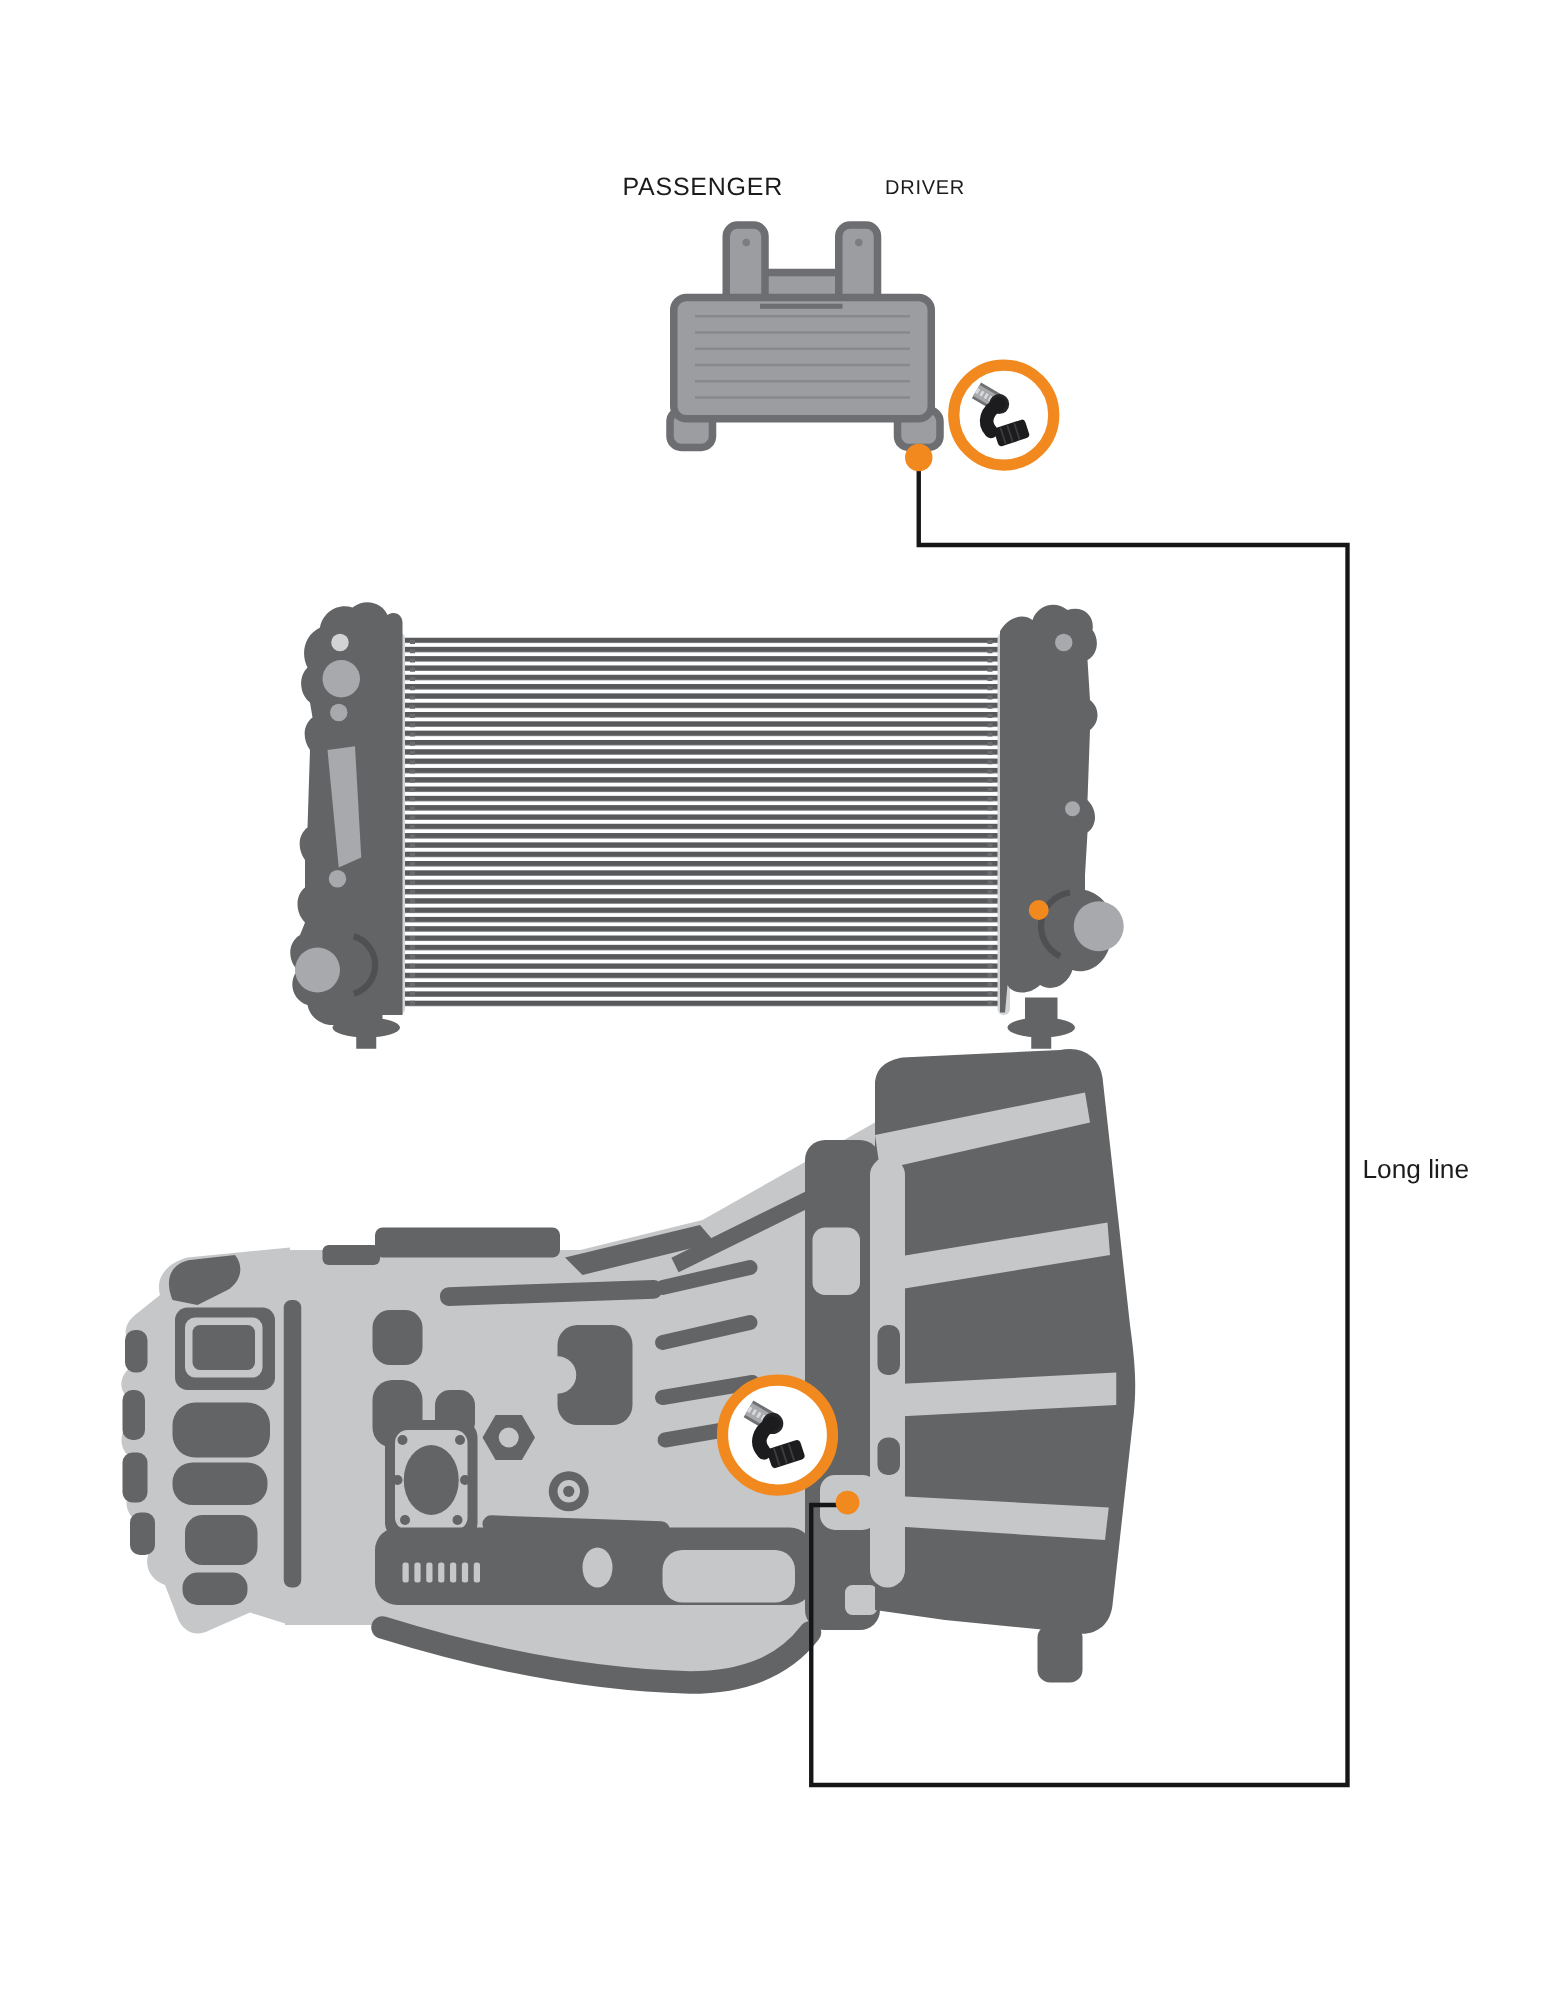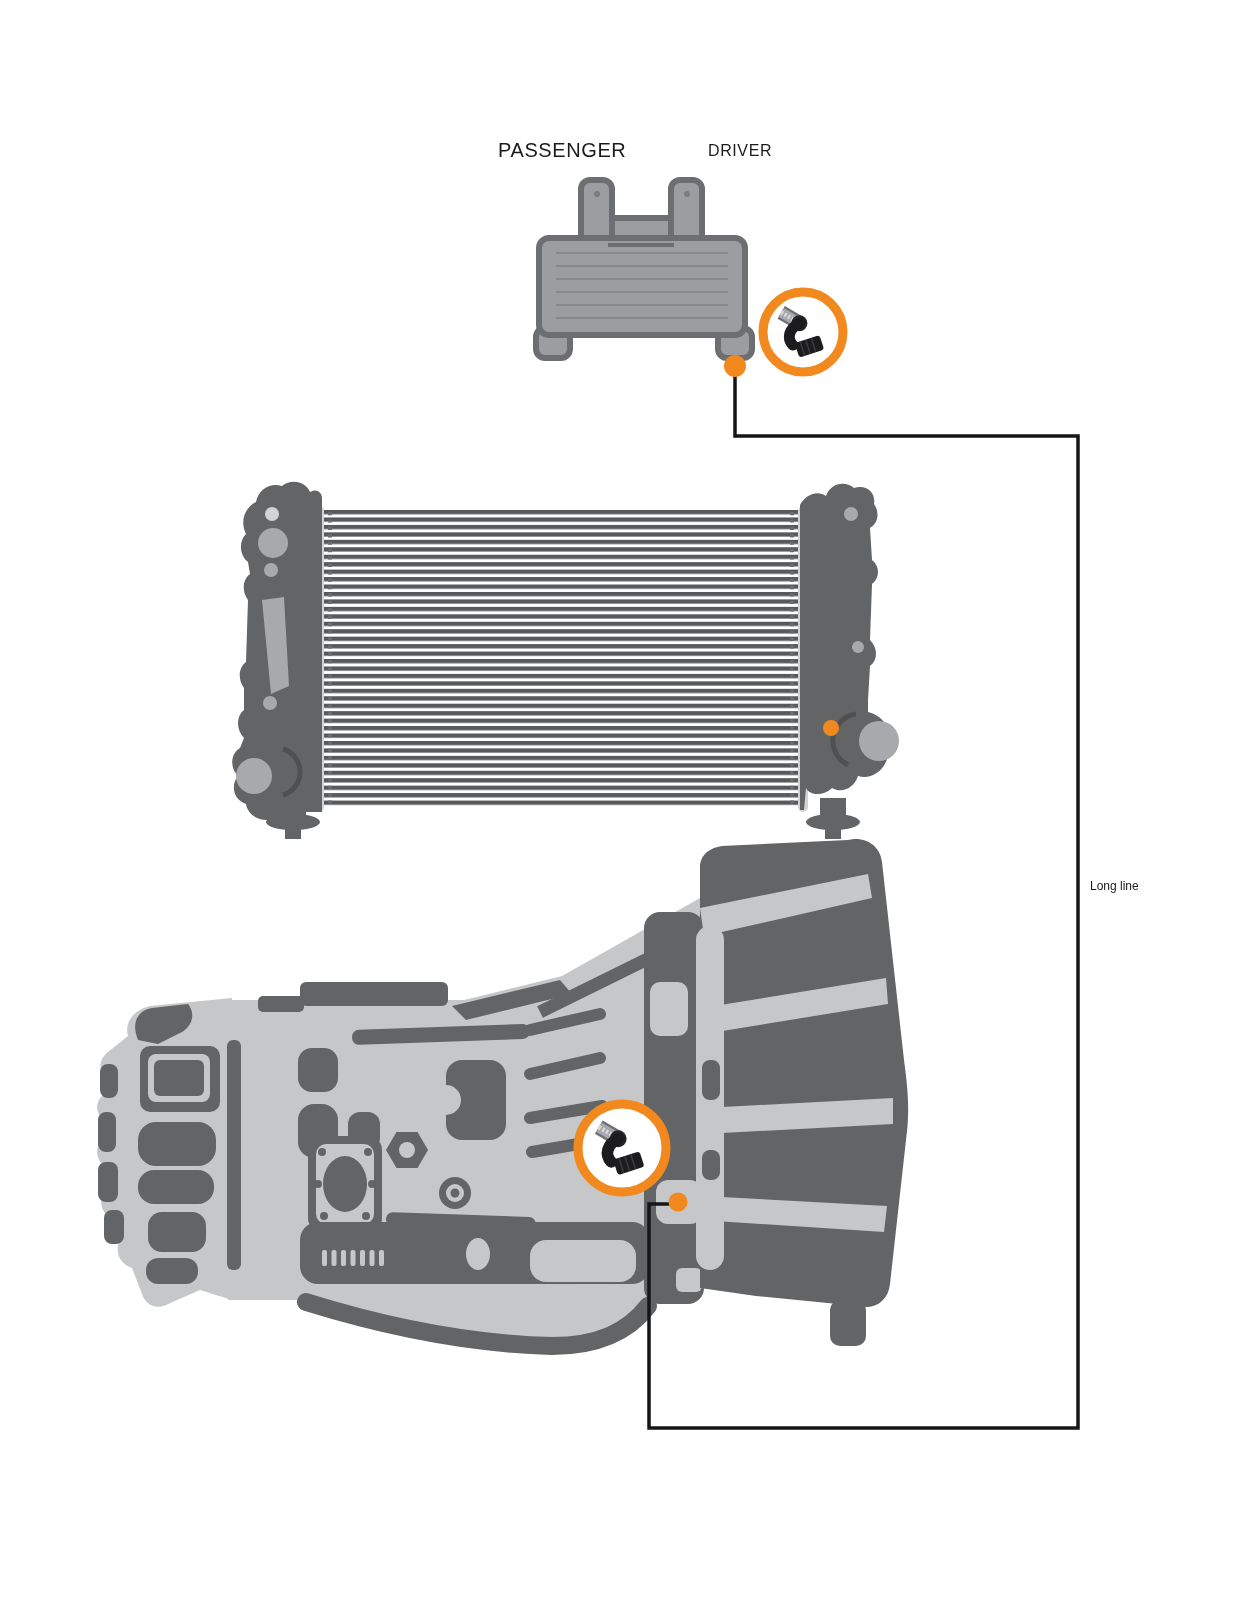--- a/index.html
+++ b/index.html
@@ -9,21 +9,21 @@
   }
   html,body{margin:0;padding:0;background:#ffffff;}
   .canvas{
     position:relative; width:1236px; height:1600px; background:#ffffff; overflow:hidden;
     font-family:"Liberation Sans", sans-serif;
   }
   .art{position:absolute; left:0; top:0;}
   .label{position:absolute; color:#1b1b1b; white-space:nowrap;}
   .label-passenger{left:450px; top:139px; font-size:20px; letter-spacing:0.6px;margin-left:48px;}
   .label-driver{left:708px; top:142px; font-size:16px; letter-spacing:0.6px;}
-  .label-longline{left:1090px; top:879px; font-size:12px;}
+  .label-longline{left:1090px; top:924px; font-size:21px;}
 </style>
 </head>
 <body>
 
 <div class="canvas">
 
 <svg class="art" width="1236" height="1600" viewBox="0 0 1236 1600" xmlns="http://www.w3.org/2000/svg">
 
   <defs>
     <pattern id="coreStripes" x="0" y="510" width="12" height="7.45" patternUnits="userSpaceOnUse">

